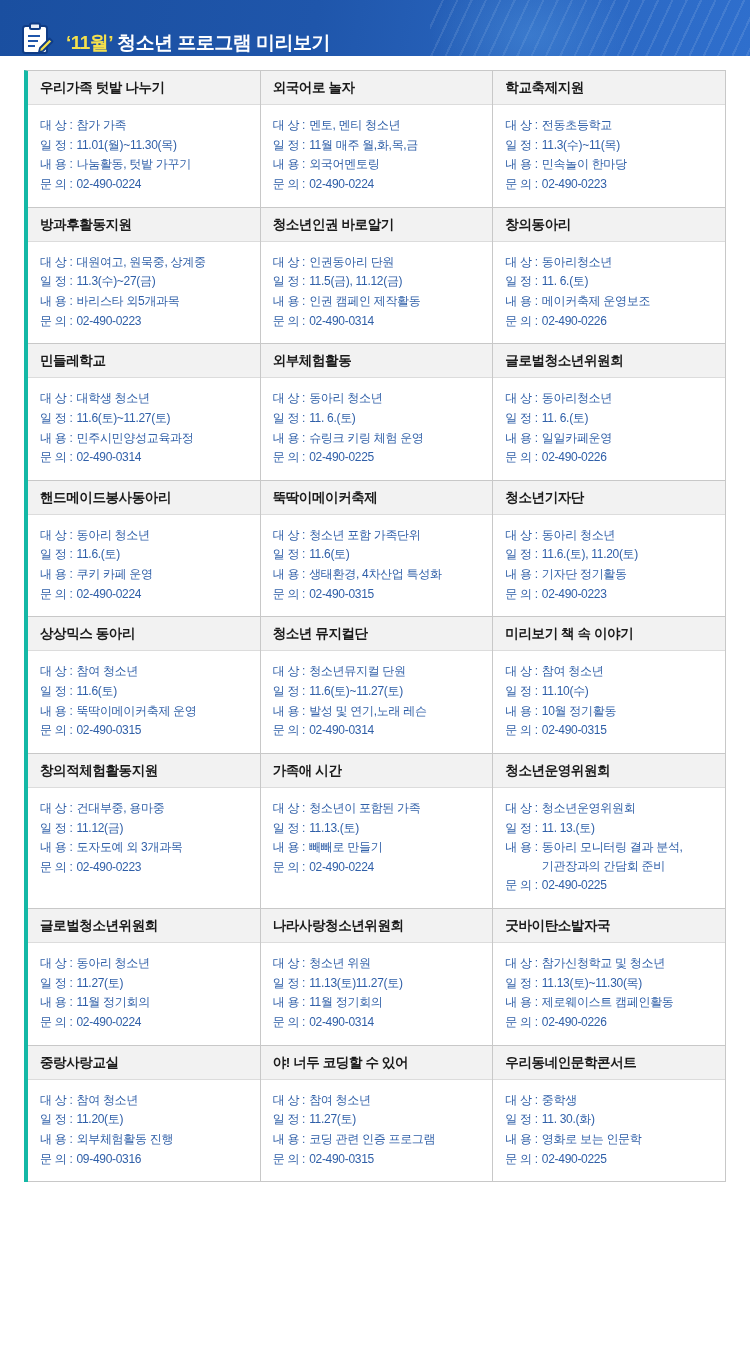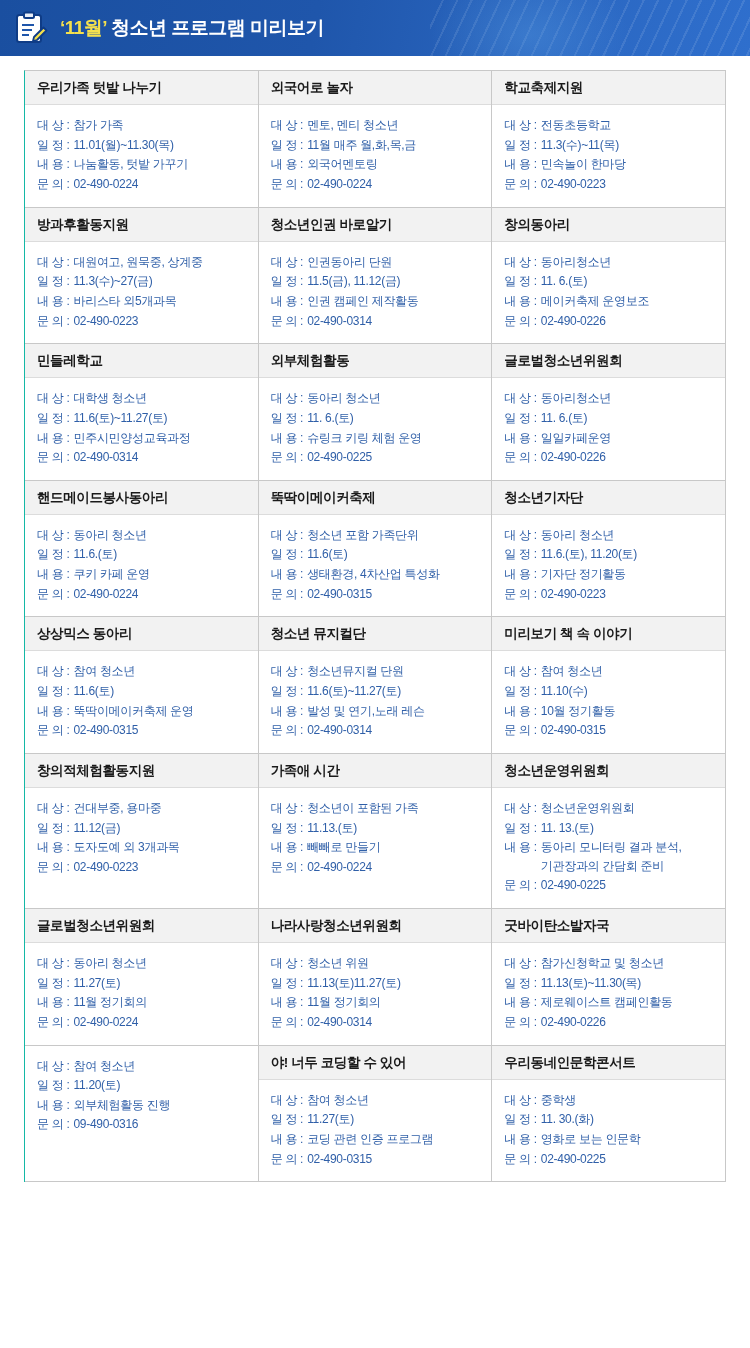--- a/index.html
+++ b/index.html
@@ -23,22 +23,22 @@
     overflow: hidden;
   }
 
   
   .header {
     position: relative;
     height: 56px;
     background: linear-gradient(100deg, #1a4fa0 0%, #1f56ab 42%, #2a66c0 72%, #2f6fcd 100%);
     overflow: hidden;
     display: flex;
-    align-items: center;
-    padding-left: 14px;
+    align-items: flex-end;
+    padding-left: 20px;
     box-sizing: border-box;
   }
   .header .stripes {
     position: absolute;
     top: 0;
     right: -10px;
     width: 330px;
     height: 56px;
     background: repeating-linear-gradient(
       -65deg,
@@ -79,21 +79,21 @@
 
   
   .grid-wrap {
     padding: 14px 24px 16px 24px;
     box-sizing: border-box;
   }
   .grid {
     display: grid;
     grid-template-columns: repeat(3, 1fr);
     border-top: 1px solid #c8c8c8;
-    border-left: 1px solid #14b8a6;
+    border-left: 4px solid #14b8a6;
     background: #ffffff;
   }
   .cell {
     border-right: 1px solid #c8c8c8;
     border-bottom: 1px solid #c8c8c8;
     box-sizing: border-box;
     display: flex;
     flex-direction: column;
   }
   .cell-title {
@@ -681,20 +681,21 @@
               <span class="val">제로웨이스트 캠페인활동</span>
             </div>
             <div class="row">
               <span class="lbl">문 의</span>
               <span class="sep">:</span>
               <span class="val">02-490-0226</span>
             </div>
           </div>
         </div>
         <div class="cell">
+          <div class="cell-title">중랑사랑교실</div>
           <div class="cell-body">
             <div class="row">
               <span class="lbl">대 상</span>
               <span class="sep">:</span>
               <span class="val">참여 청소년</span>
             </div>
             <div class="row">
               <span class="lbl">일 정</span>
               <span class="sep">:</span>
               <span class="val">11.20(토)</span>

